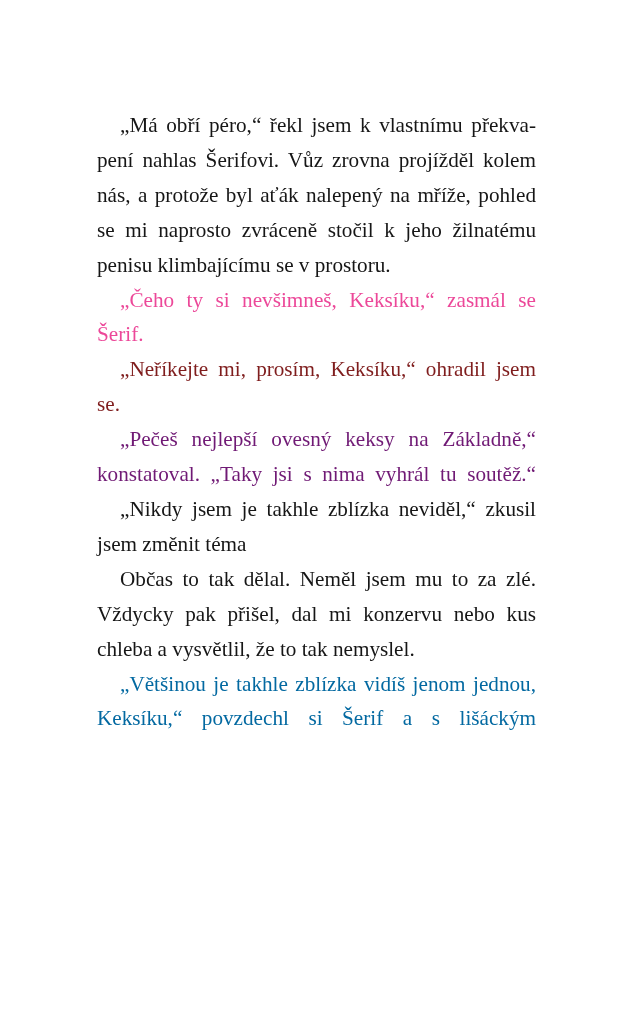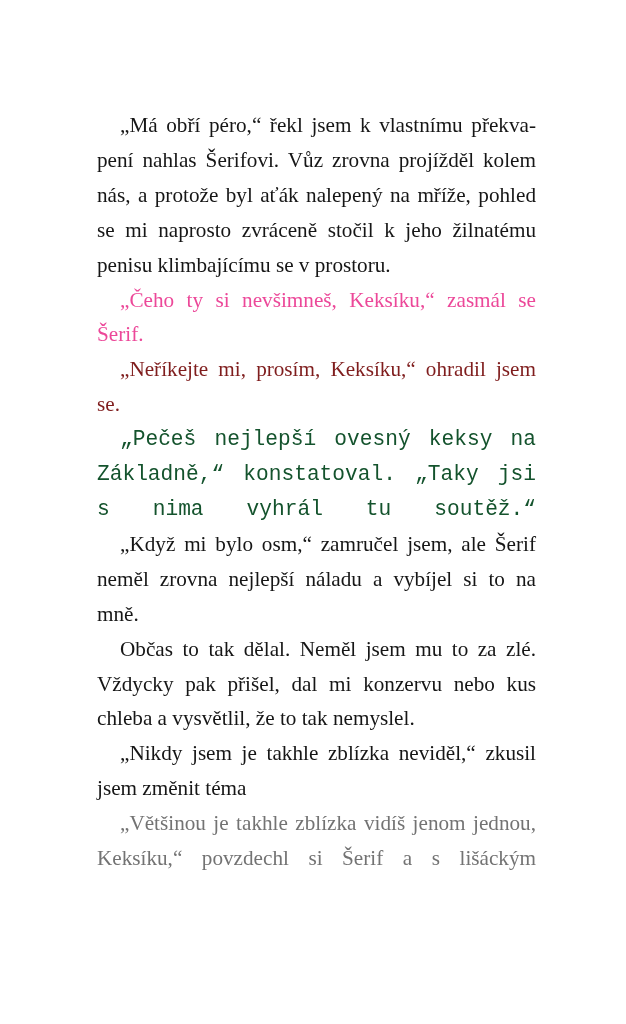--- a/index.html
+++ b/index.html
@@ -49,20 +49,19 @@
 </style>
 </head>
 <body>
 
 <div class="page" style="background: rgb(255, 255, 255);">
   <div class="text-block">
 
     <p class="para" style="color: rgb(22, 22, 22);">„Má obří péro,“ řekl jsem k vlastnímu překva­pení nahlas Šerifovi. Vůz zrovna projížděl kolem nás, a protože byl aťák nalepený na mříže, pohled se mi naprosto zvráceně stočil k jeho žilnatému penisu klimbajícímu se v prostoru.</p>
     <p class="para" style="color: #ec4899;">„Čeho ty si nevšimneš, Keksíku,“ zasmál se Šerif.</p>
     <p class="para" style="color: #7f1d1d;">„Neříkejte mi, prosím, Keksíku,“ ohradil jsem se.</p>
-    <p class="para stretch" style="color: #14532d; font-family: Liberation Mono, monospace;">„Pečeš nejlepší ovesný keksy na Základně,“ konstatoval. „Taky jsi s nima vyhrál tu soutěž.“</p>
-    <p class="para" style="color: rgb(22, 22, 22);">„Když mi bylo osm,“ zamručel jsem, ale Šerif neměl zrovna nejlepší náladu a vybíjel si to na mně.</p>
+    <p class="para stretch" style="color: #701a75;">„Pečeš nejlepší ovesný keksy na Základně,“ konstatoval. „Taky jsi s nima vyhrál tu soutěž.“</p>
+    <p class="para" style="color: rgb(22, 22, 22);">„Nikdy jsem je takhle zblízka neviděl,“ zkusil jsem změnit téma</p>
     <p class="para" style="color: rgb(22, 22, 22);">Občas to tak dělal. Neměl jsem mu to za zlé. Vždycky pak přišel, dal mi konzervu nebo kus chleba a vysvětlil, že to tak nemyslel.</p>
-    <p class="para" style="color: rgb(22, 22, 22);">„Nikdy jsem je takhle zblízka neviděl,“ zkusil jsem změnit téma</p>
-    <p class="para stretch" style="color: #737373;">„Většinou je takhle zblízka vidíš jenom jed­nou, Keksíku,“ povzdechl si Šerif a s lišáckým</p>
+    <p class="para stretch" style="color: #0369a1;">„Většinou je takhle zblízka vidíš jenom jed­nou, Keksíku,“ povzdechl si Šerif a s lišáckým</p>
 
   </div>
 </div>
 
 </body></html>

